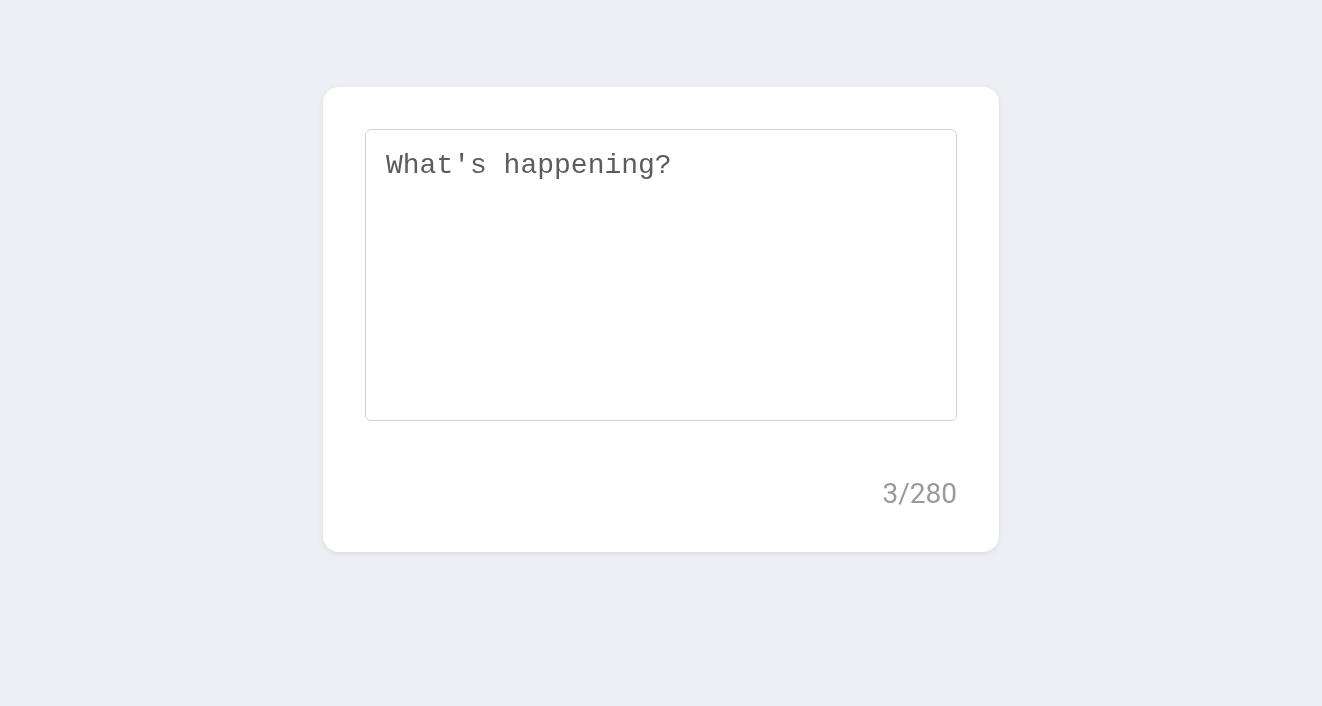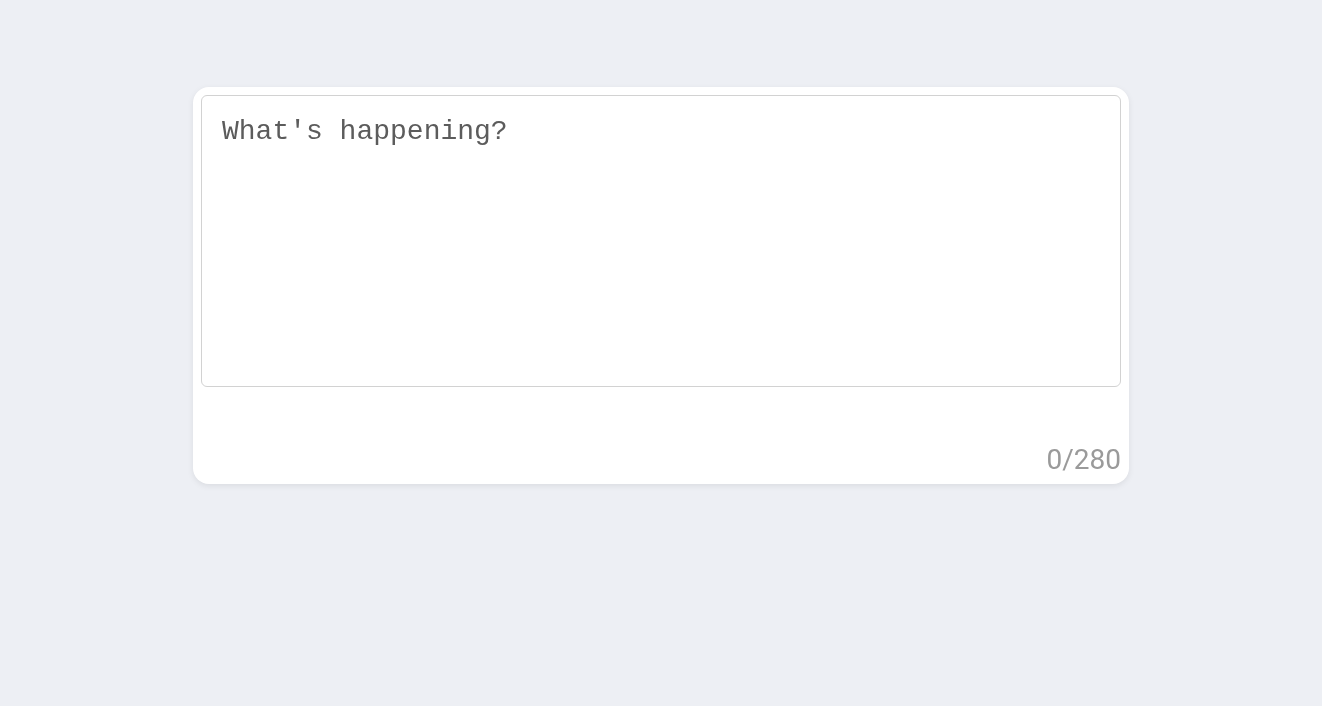--- a/index.html
+++ b/index.html
@@ -11,25 +11,25 @@
       width: 1322px;
       height: 706px;
       background-color: #edeff4;
       font-family: ui-monospace, SFMono-Regular, "SF Mono", Menlo, Consolas, "Liberation Mono", monospace;
       padding-top: 87px;
       display: flex;
       justify-content: center;
       align-items: flex-start;
     }
     .card {
-      width: 936px;
+      width: 676px;
       background-color: #ffffff;
       border-radius: 16px;
       box-shadow: 0 2px 6px rgba(0,0,0,0.08);
-      padding: 8px;
+      padding: 42px;
       display: flex;
       flex-direction: column;
     }
     .composer {
       width: 100%;
       height: 292px;
       border: 1px solid #d2d2d2;
       border-radius: 6px;
       padding: 18px 20px;
       font-family: ui-monospace, SFMono-Regular, "SF Mono", Menlo, Consolas, "Liberation Mono", monospace;
@@ -53,15 +53,15 @@
       font-size: 28px;
       color: #9a9a9a;
     }
   </style>
 </head>
 <body>
 
 <div class="card">
   <textarea class="composer" placeholder="What's happening?" style=""></textarea>
   <div class="counter-row">
-    <span class="counter">0/280</span>
+    <span class="counter">3/280</span>
   </div>
 </div>
 
 </body></html>

